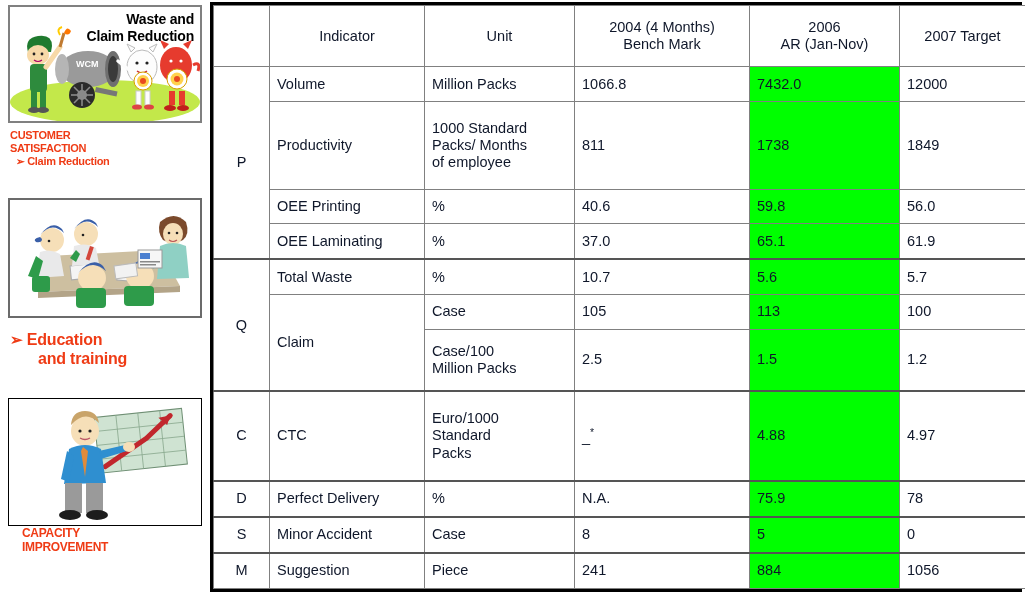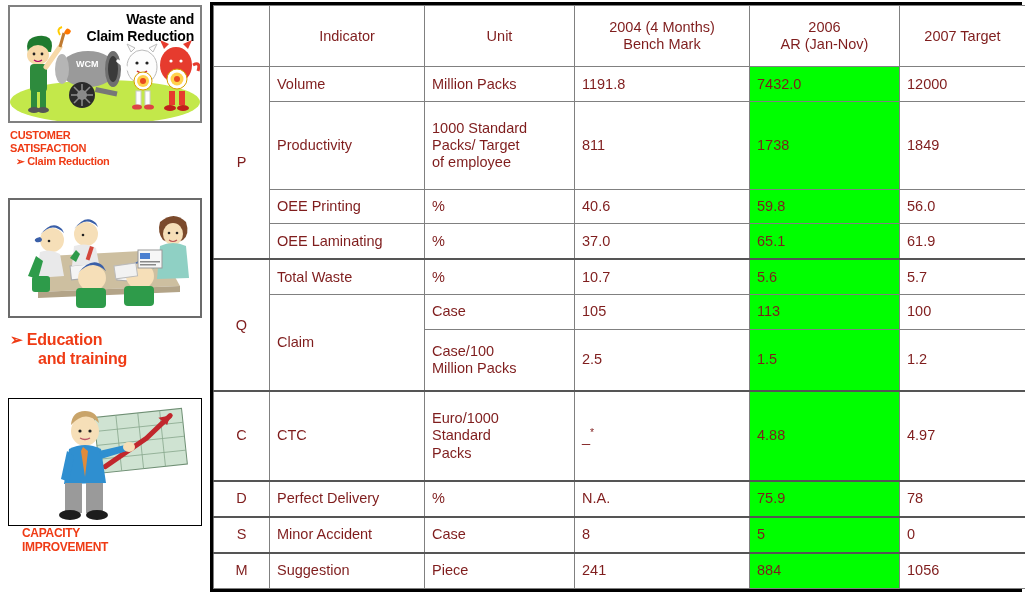--- a/index.html
+++ b/index.html
@@ -82,21 +82,21 @@
     box-sizing: border-box;
     border: 3px solid #000000;
     background: #ffffff;
   }
   table.kpi {
     width: 100%;
     height: 100%;
     border-collapse: collapse;
     table-layout: fixed;
     font-size: 14.5px;
-    color: #7f1d1d;
+    color: #0f172a;
   }
   table.kpi td {
     border: 1px solid #808080;
     padding: 2px 7px;
     vertical-align: middle;
     line-height: 1.18;
     background: #ffffff;
   }
   .c-cat   { width: 56px;  text-align: center; }
   .c-ind   { width: 155px; text-align: left; }
@@ -334,30 +334,30 @@
             <span>2006</span><br>
             <span>AR (Jan-Nov)</span>
           </td>
           <td class="hd">2007 Target</td>
         </tr>
 
         <tr>
           <td class="catcell" rowspan="4">P</td>
           <td>Volume</td>
           <td>Million Packs</td>
-          <td>1191.8</td>
+          <td>1066.8</td>
           <td class="green ar-col">7432.0</td>
           <td>12000</td>
         </tr>
 
         <tr>
           <td>Productivity</td>
           <td>
             <span>1000 Standard</span><br>
-            <span>Packs/ Target</span><br>
+            <span>Packs/ Months</span><br>
             <span>of employee</span>
           </td>
           <td>811</td>
           <td class="green ar-col">1738</td>
           <td>1849</td>
         </tr>
 
         <tr>
           <td>OEE Printing</td>
           <td>%</td>

